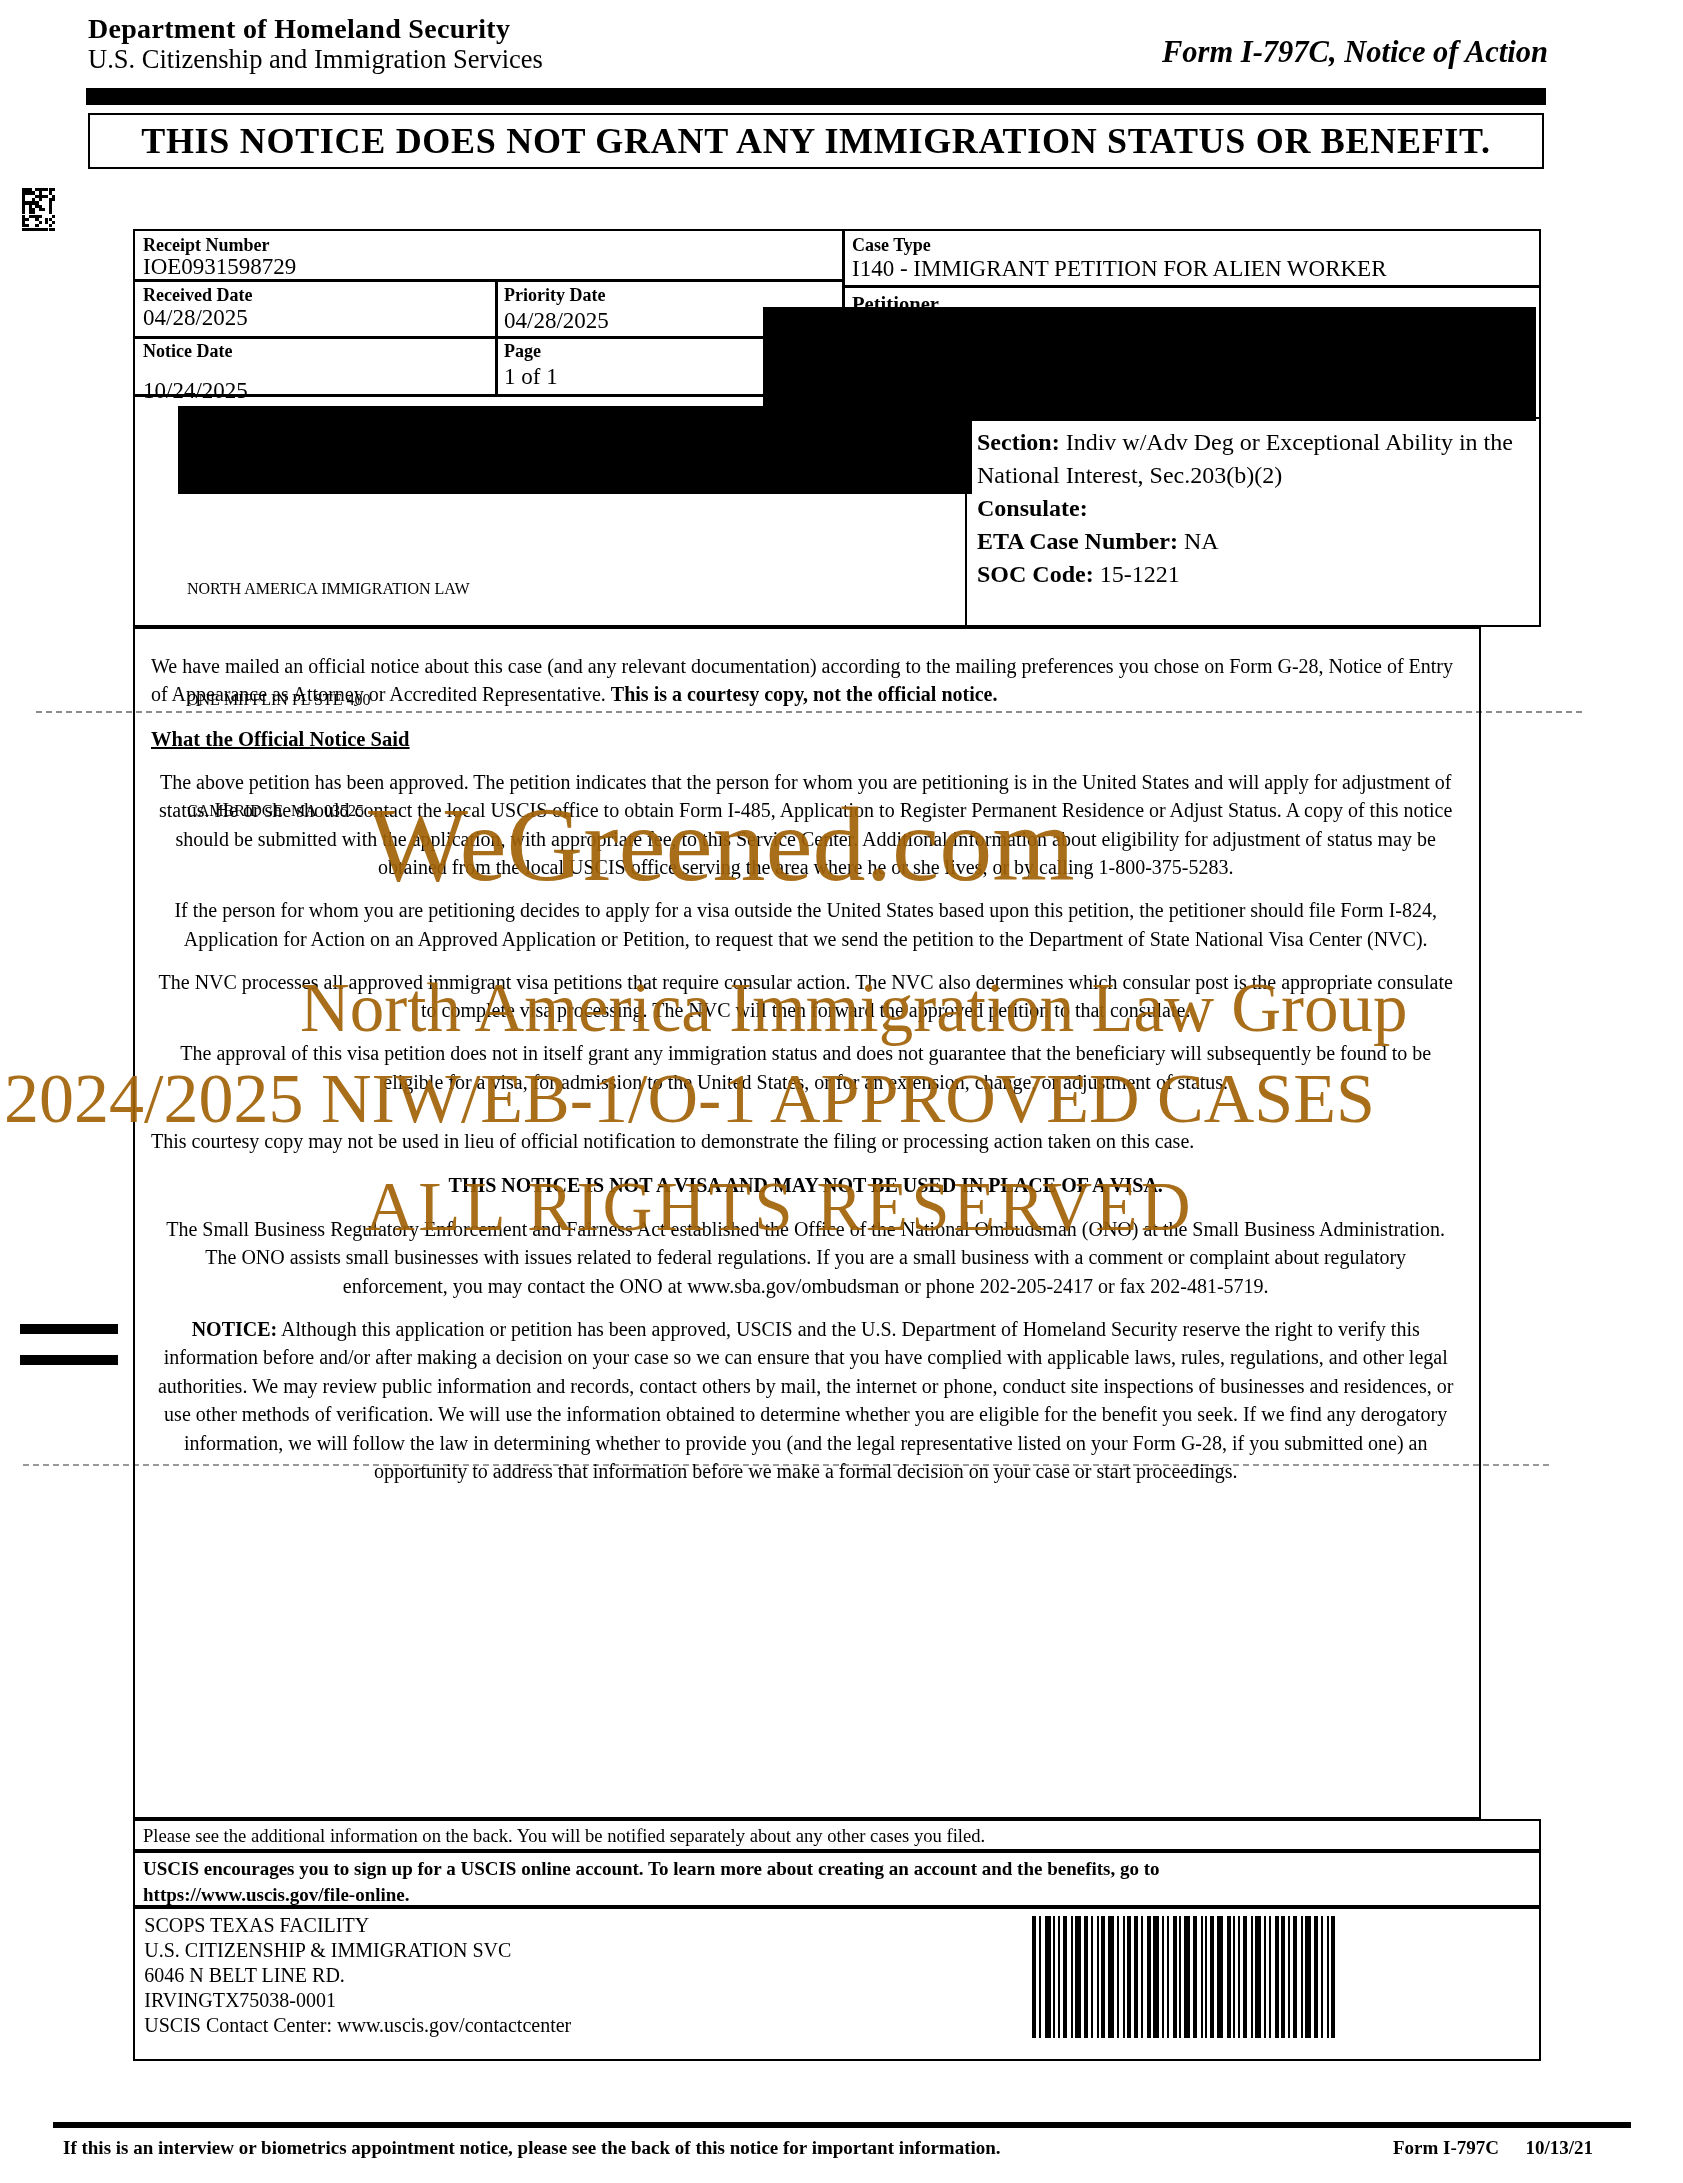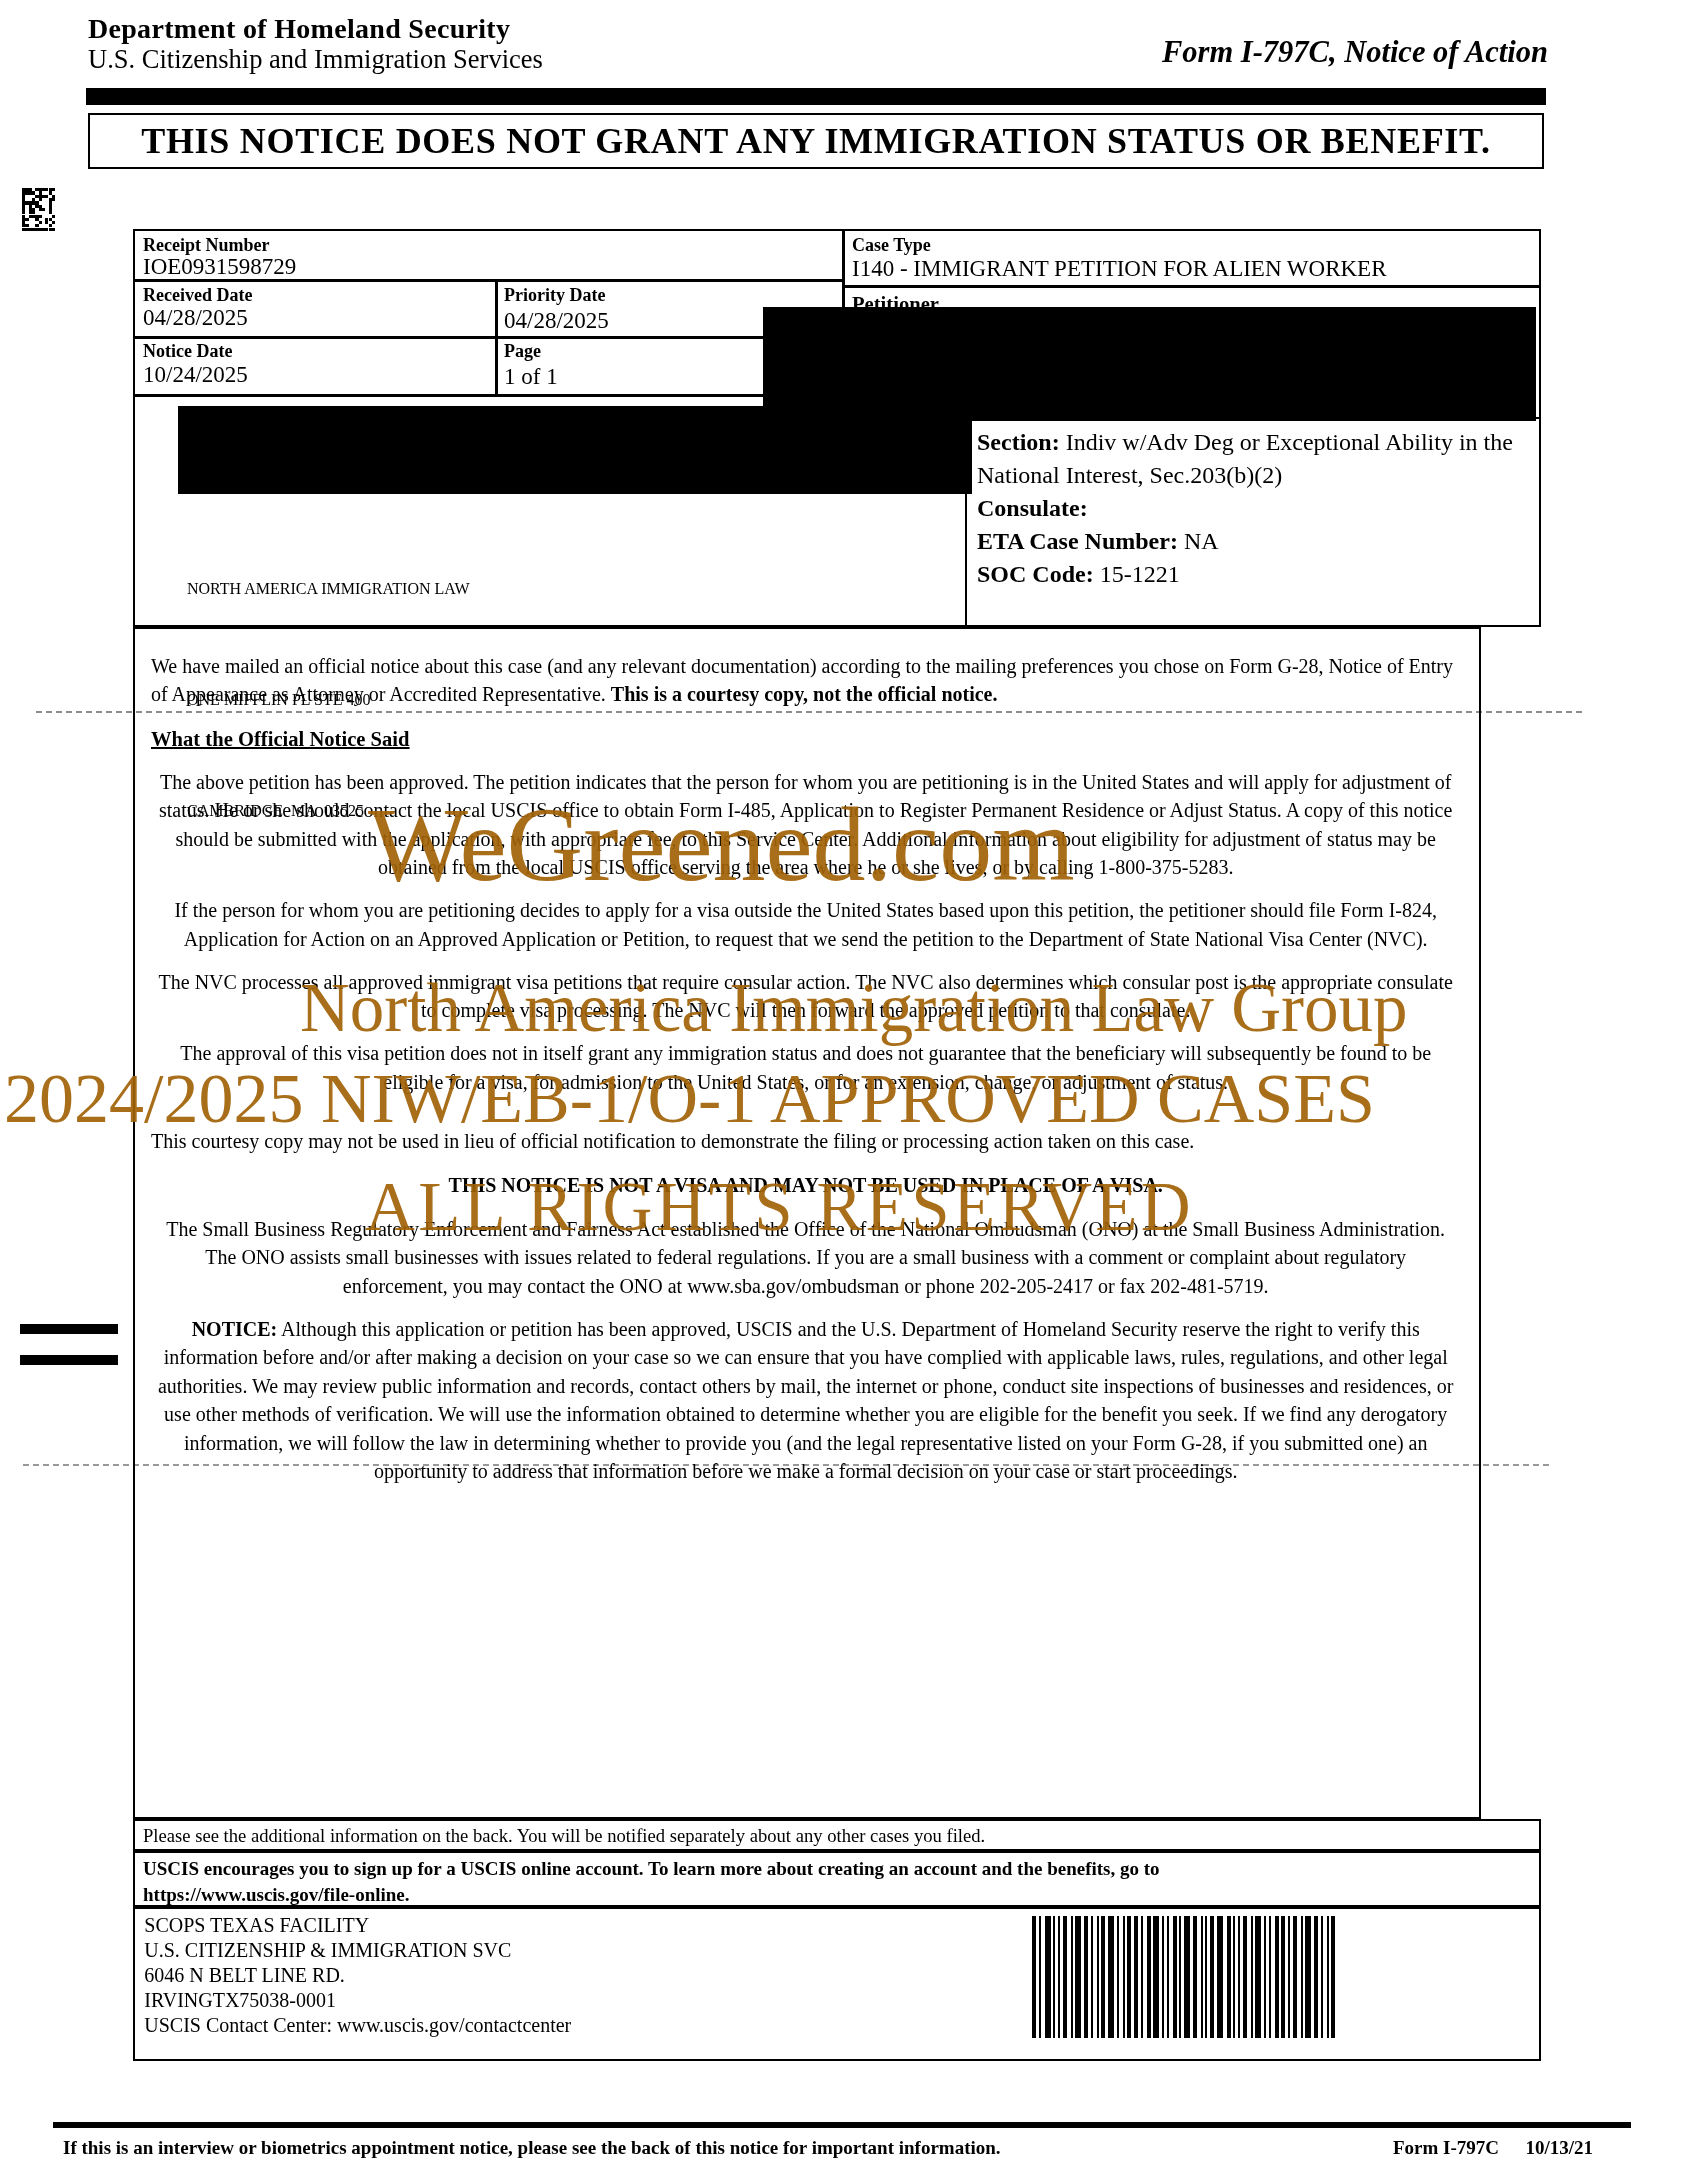--- a/index.html
+++ b/index.html
@@ -172,21 +172,21 @@
 
     <div class="cell-label" style="left:8px;top:54px;">Received Date</div>
     <div class="cell-value" style="left:8px;top:74px;">04/28/2025</div>
 
     <div class="cell-label" style="left:369px;top:54px;">Priority Date</div>
     <div class="cell-value" style="left:369px;top:77px;">04/28/2025</div>
 
     <div class="cell-label" style="left:717px;top:62px;font-size:20.6px;">Petitioner</div>
 
     <div class="cell-label" style="left:8px;top:110px;">Notice Date</div>
-    <div class="cell-value" style="left:8px;top:131px;">10/24/2025</div>
+    <div class="cell-value" style="left:8px;top:147px;">10/24/2025</div>
 
     <div class="cell-label" style="left:369px;top:110px;">Page</div>
     <div class="cell-value" style="left:369px;top:133px;">1 of 1</div>
 
     <div class="notice-box"></div>
   </div>
 
   <div class="redact" style="left:763px;top:307px;width:773px;height:114px;"></div>
   <div class="redact" style="left:178px;top:406px;width:794px;height:88px;"></div>
 

